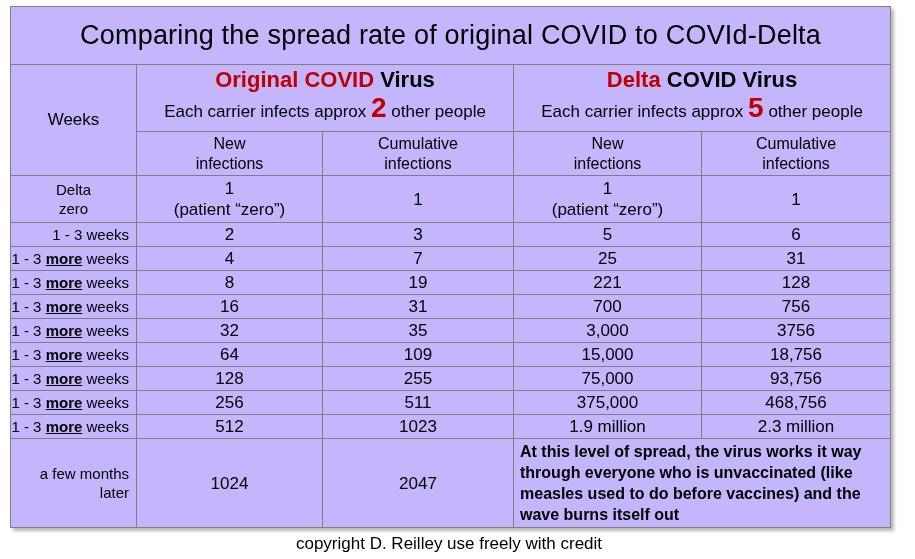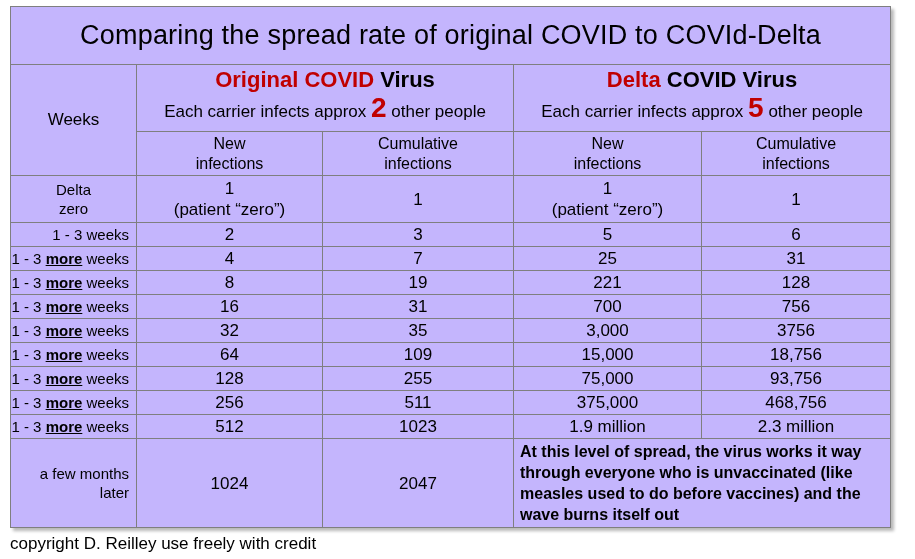--- a/index.html
+++ b/index.html
@@ -80,21 +80,21 @@
   
   td.note-cell {
     font-size: 16px;
     font-weight: bold;
     text-align: left;
     line-height: 21px;
     padding: 2px 6px;
   }
   .copyright {
     width: 880px;
-    text-align: left;
+    text-align: center;
     font-size: 17px;
     margin-top: 6px;
     padding-right: 2px;
   }
 </style>
 </head>
 <body>
 
 <div class="stage">
   <table class="main-table">

